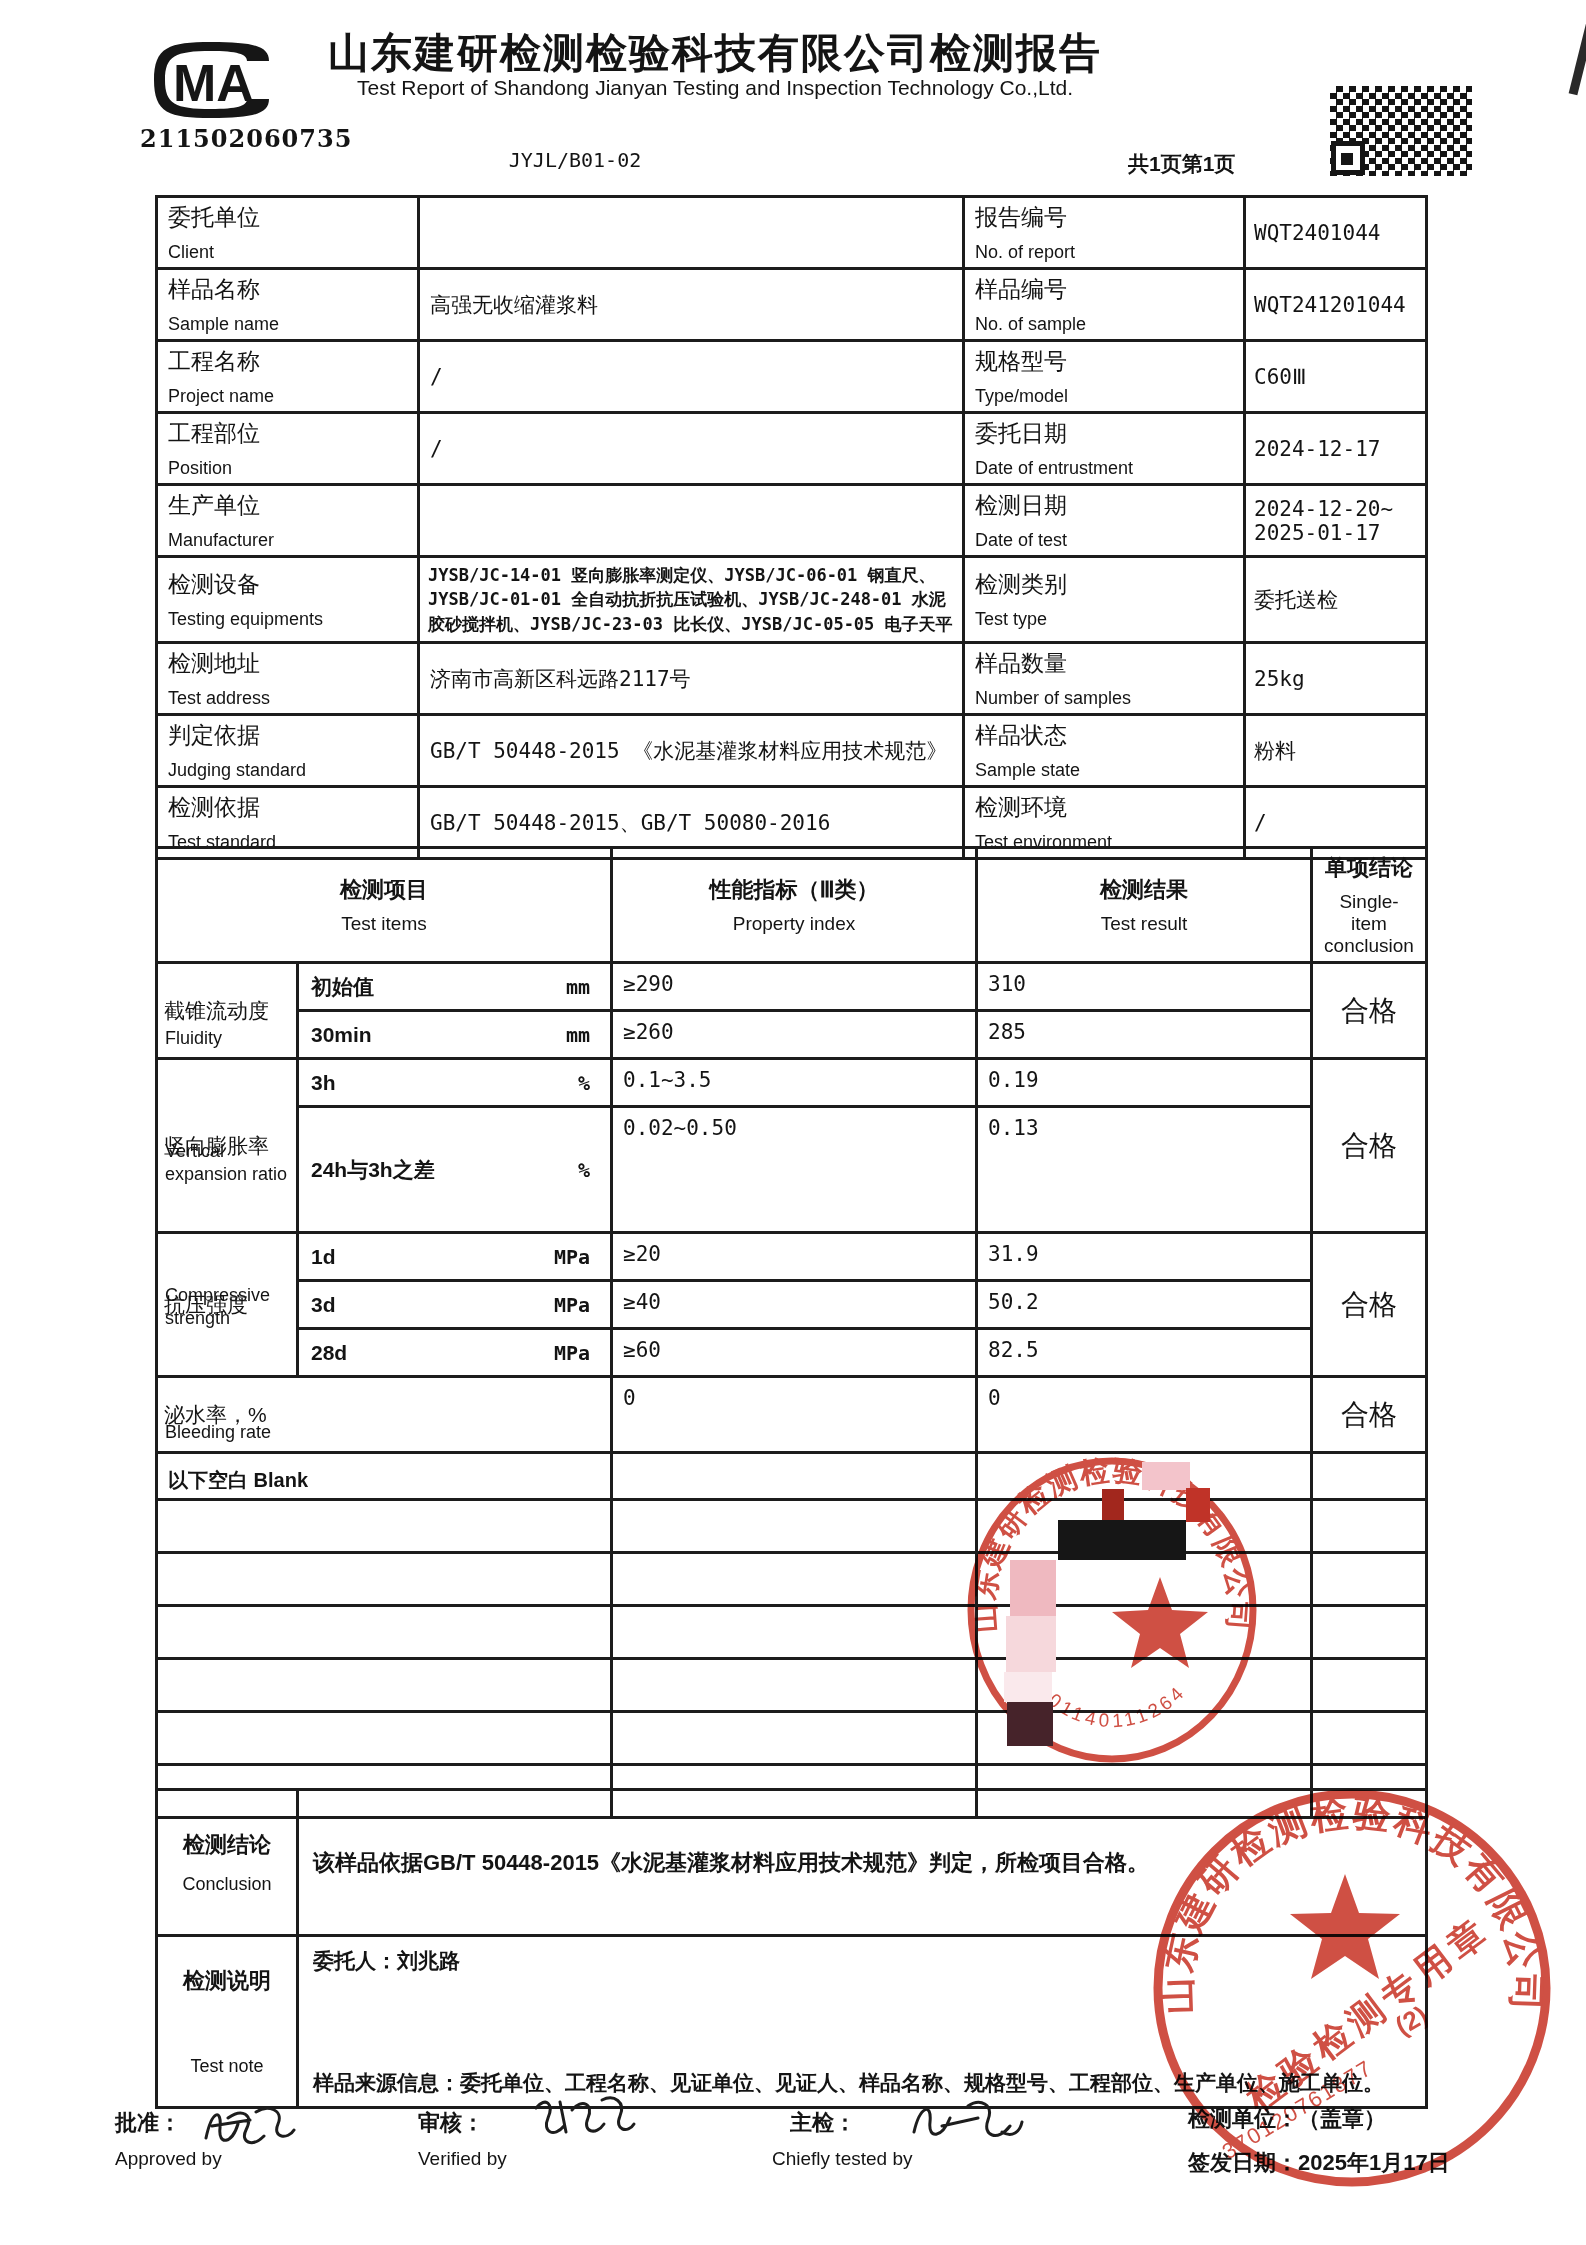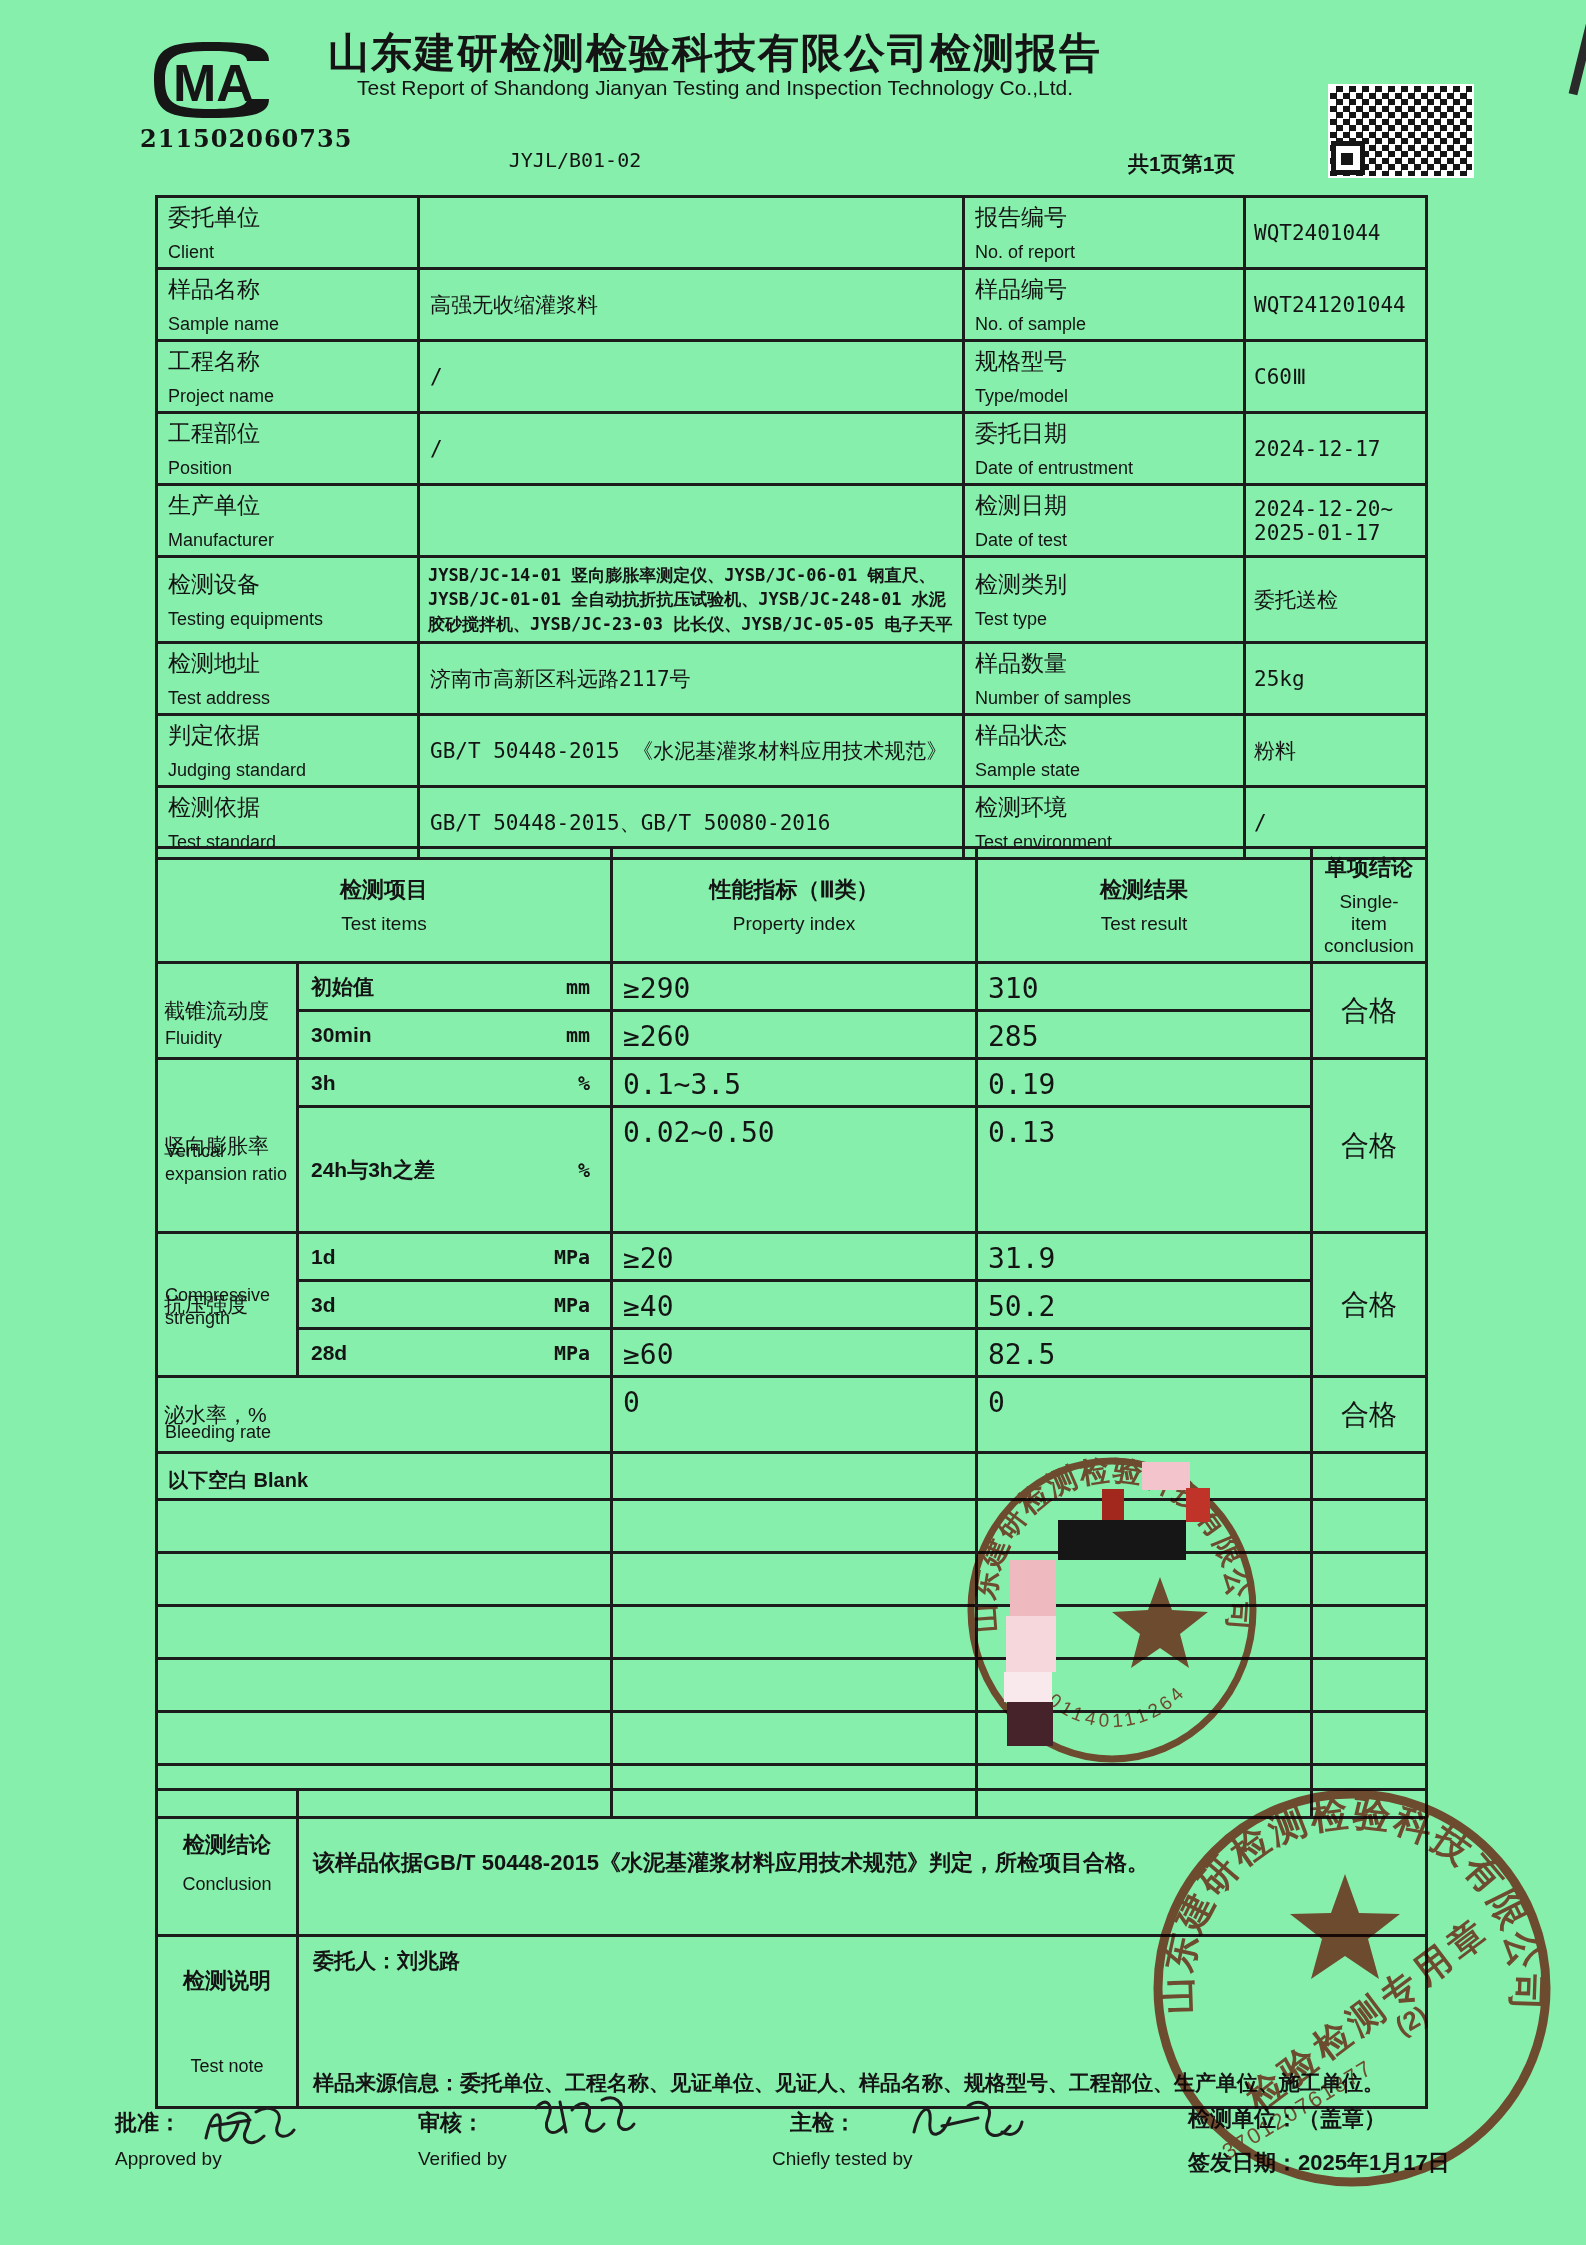--- a/index.html
+++ b/index.html
@@ -1,16 +1,16 @@
 <!DOCTYPE html>
 <html><head>
 <meta charset="utf-8">
 <style>
   html,body{margin:0;padding:0;background:#e8e8e8;}
-  .page{position:relative;width:1586px;height:2245px;background:#86efac;
+  .page{position:relative;width:1586px;height:2245px;background:#ffffff;
         font-family:"Liberation Sans",sans-serif;color:#141414;overflow:hidden;}
   
   .cma{position:absolute;left:148px;top:38px;}
   .cma-num{position:absolute;left:140px;top:124px;font-family:"DejaVu Serif",serif;
            font-size:24px;letter-spacing:1px;font-weight:600;}
   .title-zh{position:absolute;left:170px;top:26px;width:1090px;text-align:center;
             font-size:41px;font-weight:700;letter-spacing:2px;}
   .title-en{position:absolute;left:150px;top:76px;width:1130px;text-align:center;
             font-size:21px;font-weight:400;}
   .form-code{position:absolute;left:470px;top:148px;width:210px;text-align:center;
@@ -53,21 +53,21 @@
   .rh .en{font-size:19px;margin-top:8px;}
   .gcell{position:relative;padding:6px 6px;}
   .gcell .zh{font-size:21px;font-weight:400;}
   .gcell .en{position:absolute;left:7px;font-size:18px;line-height:1.25;}
   .g-flu .en{bottom:8px;}
   .g-exp .en{bottom:46px;}
   .g-com .en{bottom:46px;}
   .icell{display:flex;justify-content:space-between;align-items:center;padding:0 10px 0 2px;}
   .icell .nm{font-size:21px;font-weight:600;}
   .icell .un{font-size:20px;font-family:"DejaVu Sans Mono",monospace;font-weight:600;}
-  .vres{font-size:28px;font-family:"DejaVu Sans Mono",monospace;font-weight:500;
+  .vres{font-size:21px;font-family:"DejaVu Sans Mono",monospace;font-weight:500;
         vertical-align:top;padding-top:8px;}
   .ccell{text-align:center;font-size:28px;font-weight:400;}
   .blankcell{font-size:20px;font-weight:600;vertical-align:top;padding-top:13px;}
   
   .c1{height:146px;}
   .c2{height:172px;}
   .clab{text-align:center;}
   .clab .zh{font-size:22px;font-weight:600;}
   .clab .en{font-size:18px;margin-top:14px;}
   .ctext{font-size:22px;font-weight:600;padding:6px 14px;}

